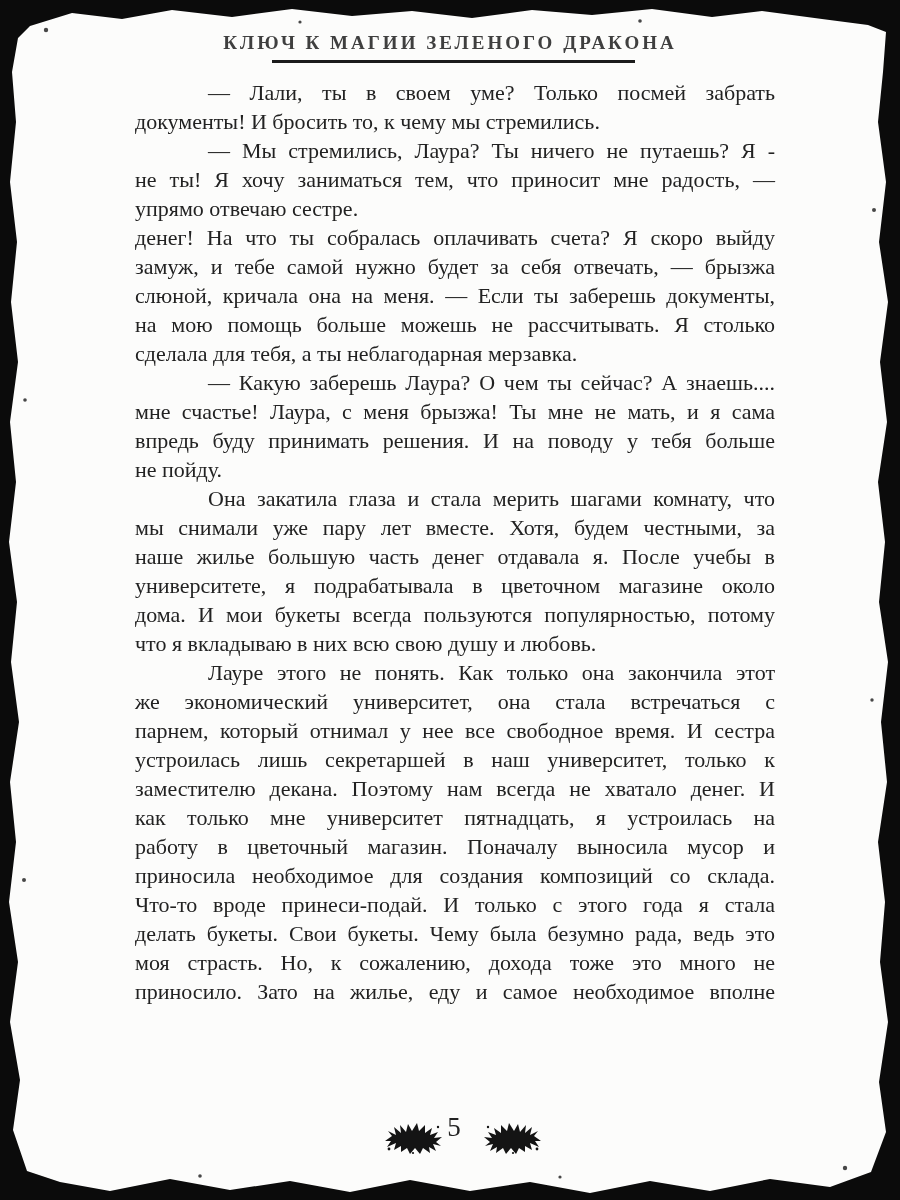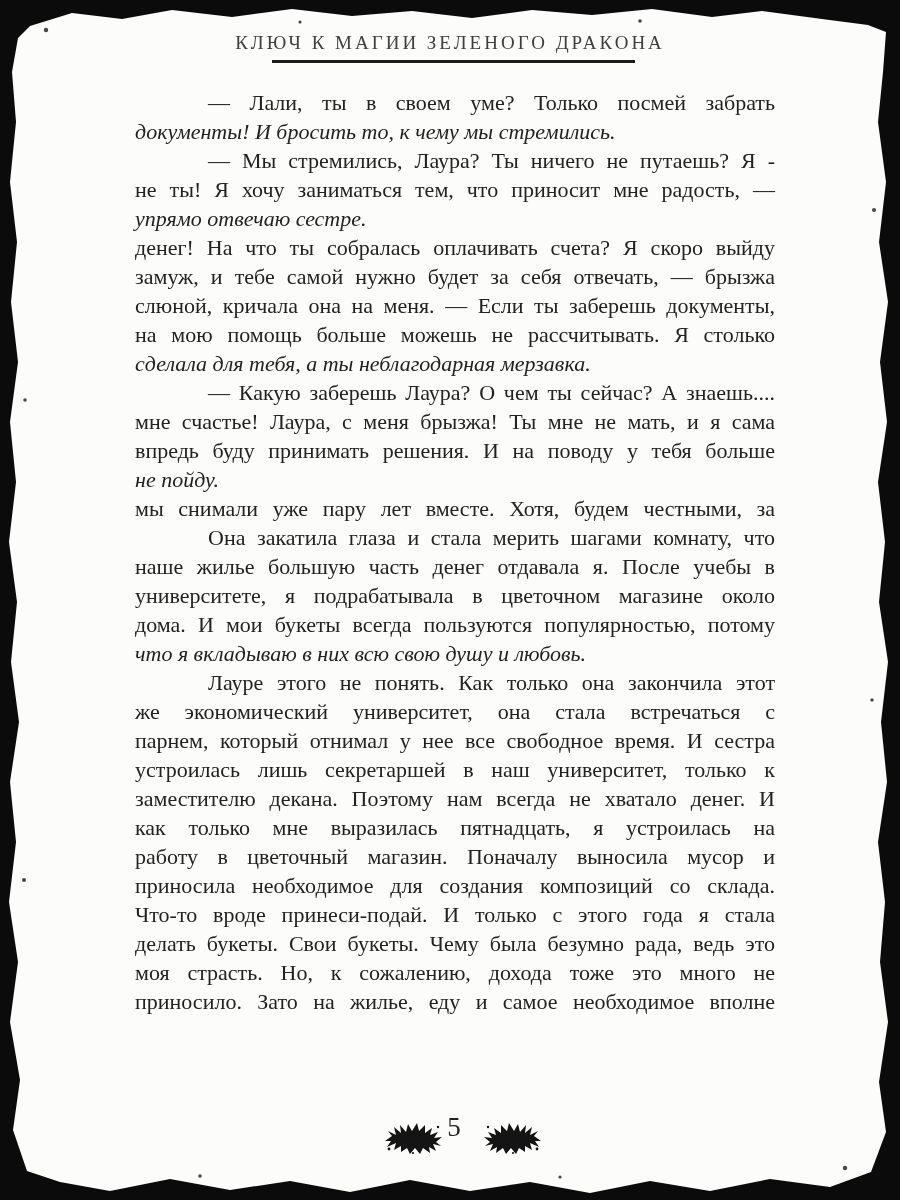--- a/index.html
+++ b/index.html
@@ -21,42 +21,42 @@
     position:absolute;left:0;top:0;width:900px;height:1200px;
     pointer-events:none;z-index:10;
   }
   .frame-fill{fill:var(--c-frame);}
   .speck{fill:var(--c-frame);opacity:.75;}
 
   
   .chapter-title{
     position:absolute;top:32px;left:0;width:900px;
     text-align:center;
-    font-size:19px;letter-spacing:3px;font-weight:400;
+    font-size:19px;letter-spacing:3px;font-weight:700;
     color:var(--c-title);
     text-transform:uppercase;
   }
   .title-rule{
     position:absolute;top:60px;left:272px;width:363px;height:3px;
     background:var(--c-rule);
   }
 
   
   .text-column{
-    position:absolute;left:135px;top:88px;width:640px;
+    position:absolute;left:135px;top:78px;width:640px;
     font-size:22px;line-height:29px;color:var(--c-text);
   }
   .para{margin:0;}
   .line{
     text-align:justify;
     text-align-last:justify;
     white-space:normal;
   }
   .line.first{padding-left:73px;}
-  .line.last{text-align:left;text-align-last:left;font-style:italic;}
+  .line.last{text-align:left;text-align-last:left;}
 
   
   .footer{position:absolute;left:0;top:1108px;width:900px;height:60px;}
   .ornament{position:absolute;width:60px;height:34px;}
   .ornament.left{left:383px;top:13px;}
   .ornament.right{left:483px;top:13px;transform:scaleX(-1);}
   .orn-fill{fill:var(--c-orn);}
   .page-number{
     position:absolute;left:436px;top:4px;width:36px;
     text-align:center;font-size:27px;color:var(--c-text);
@@ -88,34 +88,34 @@
         <div class="line">на мою помощь больше можешь не рассчитывать. Я столько</div>
         <div class="line last">сделала для тебя, а ты неблагодарная мерзавка.</div>
       </div>
       <div class="para">
         <div class="line first">— Какую заберешь Лаура? О чем ты сейчас? А знаешь....</div>
         <div class="line">мне счастье! Лаура, с меня брызжа! Ты мне не мать, и я сама</div>
         <div class="line">впредь буду принимать решения. И на поводу у тебя больше</div>
         <div class="line last">не пойду.</div>
       </div>
       <div class="para">
+        <div class="line first">Она закатила глаза и стала мерить шагами комнату, что</div>
         <div class="line">мы снимали уже пару лет вместе. Хотя, будем честными, за</div>
-        <div class="line first">Она закатила глаза и стала мерить шагами комнату, что</div>
         <div class="line">наше жилье большую часть денег отдавала я. После учебы в</div>
         <div class="line">университете, я подрабатывала в цветочном магазине около</div>
         <div class="line">дома. И мои букеты всегда пользуются популярностью, потому</div>
         <div class="line last">что я вкладываю в них всю свою душу и любовь.</div>
       </div>
       <div class="para">
         <div class="line first">Лауре этого не понять. Как только она закончила этот</div>
         <div class="line">же экономический университет, она стала встречаться с</div>
         <div class="line">парнем, который отнимал у нее все свободное время. И сестра</div>
         <div class="line">устроилась лишь секретаршей в наш университет, только к</div>
         <div class="line">заместителю декана. Поэтому нам всегда не хватало денег. И</div>
-        <div class="line">как только мне выразилась пятнадцать, я устроилась на</div>
+        <div class="line">как только мне университет пятнадцать, я устроилась на</div>
         <div class="line">работу в цветочный магазин. Поначалу выносила мусор и</div>
         <div class="line">приносила необходимое для создания композиций со склада.</div>
         <div class="line">Что-то вроде принеси-подай. И только с этого года я стала</div>
         <div class="line">делать букеты. Свои букеты. Чему была безумно рада, ведь это</div>
         <div class="line">моя страсть. Но, к сожалению, дохода тоже это много не</div>
         <div class="line">приносило. Зато на жилье, еду и самое необходимое вполне</div>
       </div>
     </div>
 
   <div class="footer">

